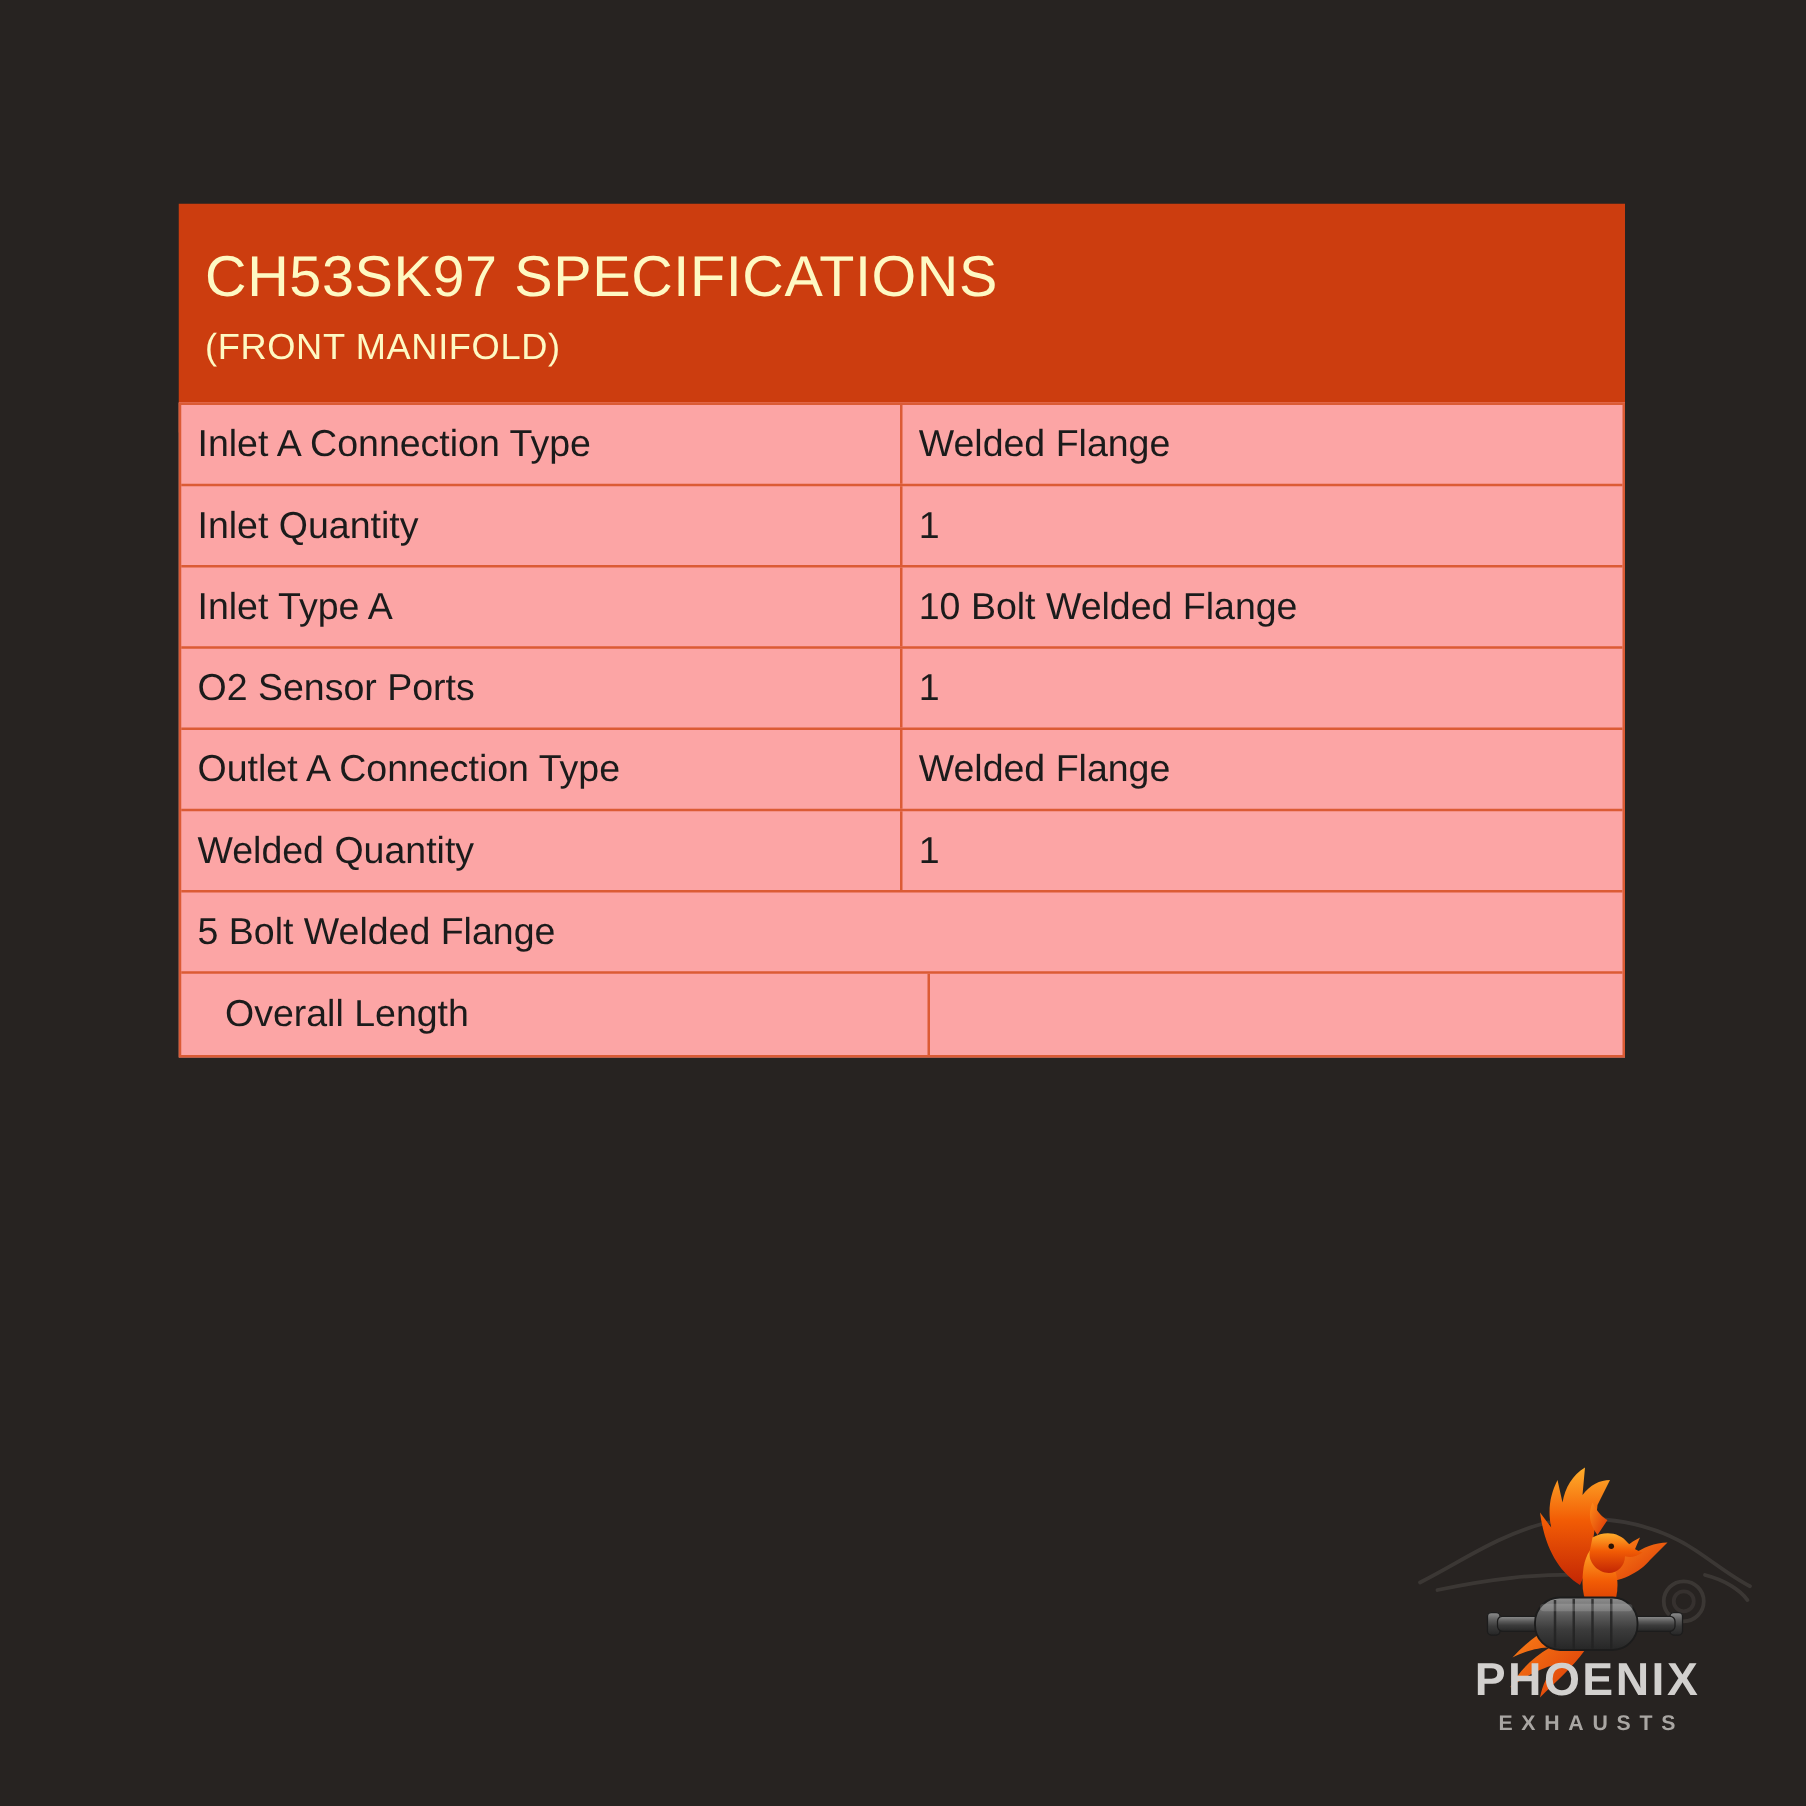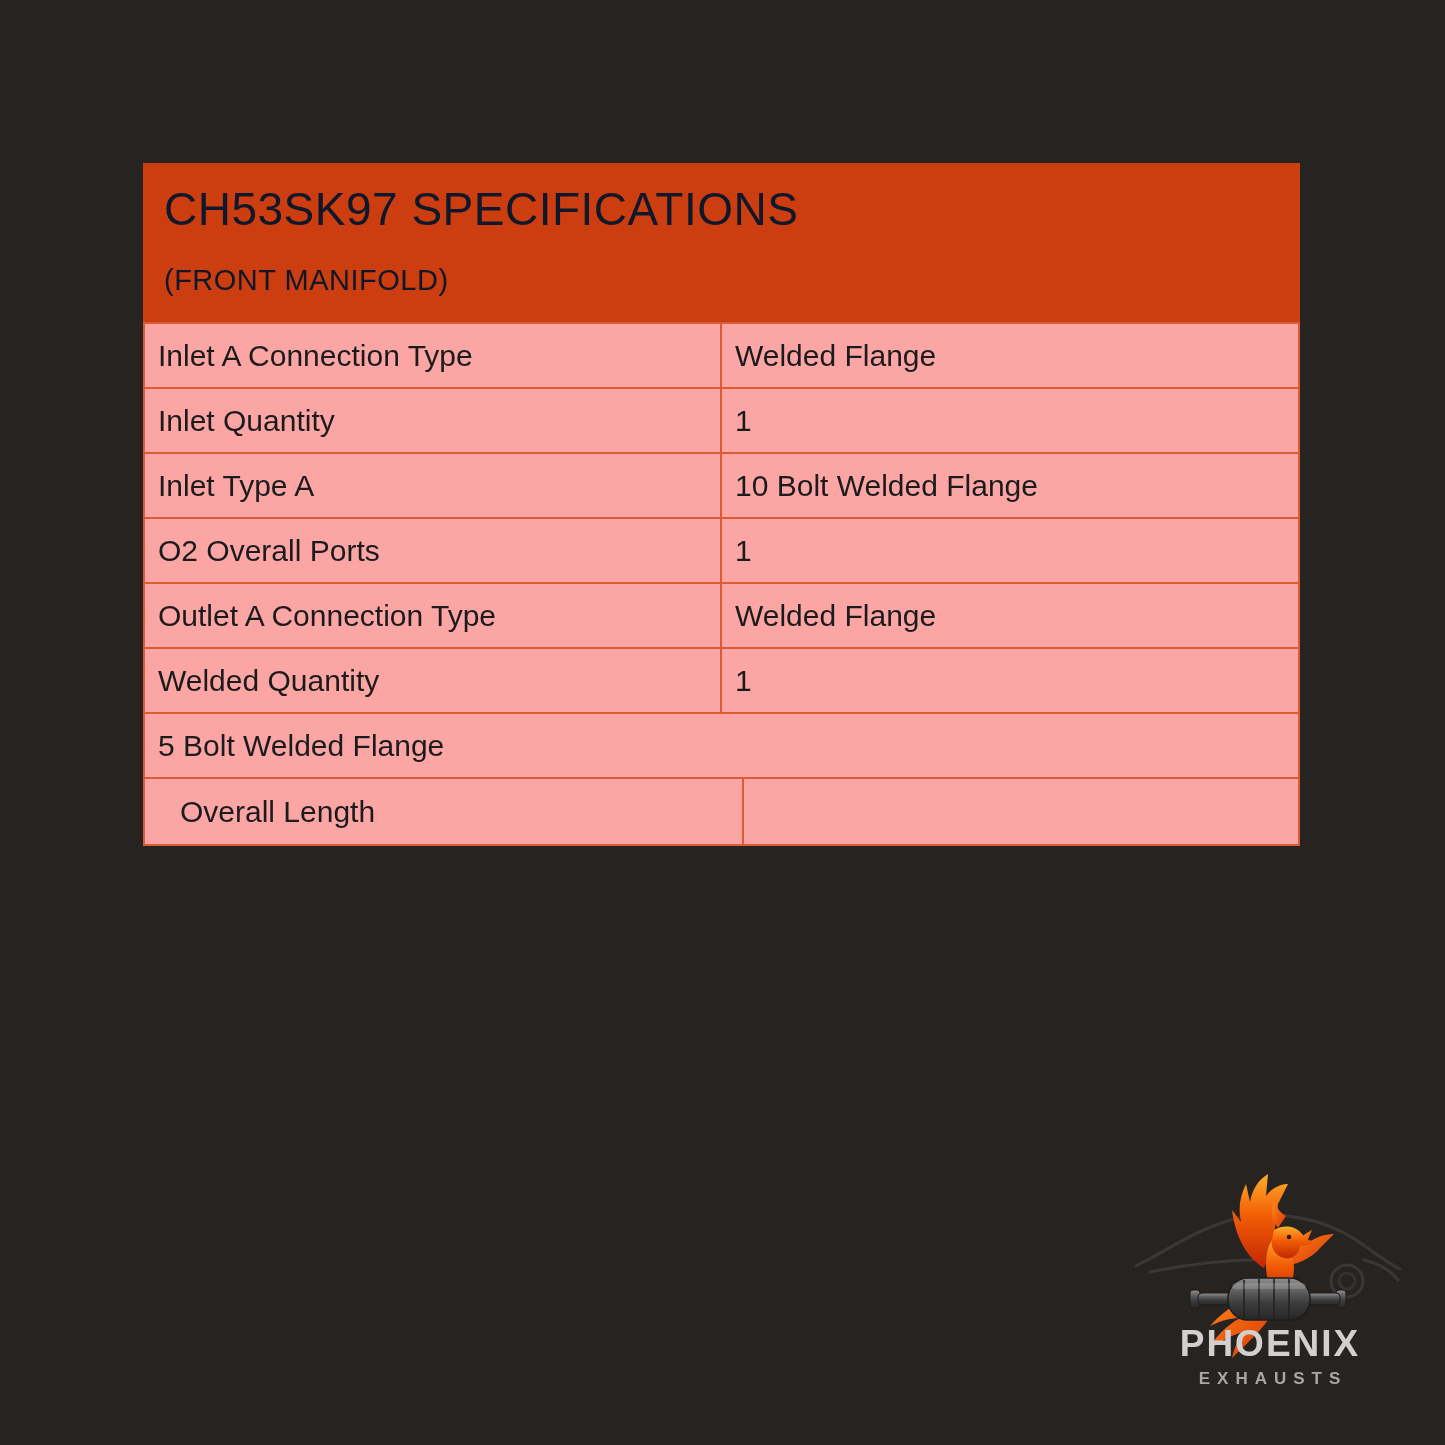--- a/index.html
+++ b/index.html
@@ -17,34 +17,34 @@
 
   
   .header-bar {
     position: absolute;
     left: 143px;
     top: 163px;
     width: 1157px;
     height: 183px;
     background: var(--accent, #CC3D0F);
     box-sizing: border-box;
-    padding: 20px 0 0 21px;
-    color: #0f172a;
+    padding: 32px 0 0 21px;
+    color: #fef9c3;
   }
   .header-title {
     font-size: 46px;
     font-weight: 400;
     letter-spacing: 0.5px;
     line-height: 1.15;
     white-space: nowrap;
   }
   .header-subtitle {
     font-size: 29px;
     font-weight: 400;
-    margin-top: 28px;
+    margin-top: 14px;
     letter-spacing: 0.5px;
     white-space: nowrap;
   }
 
   
   .spec-table {
     position: absolute;
     left: 143px;
     top: 322px;
     width: 1157px;
@@ -106,21 +106,21 @@
     </div>
     <div class="spec-row">
       <div class="spec-cell label">Inlet Quantity</div>
       <div class="spec-cell value">1</div>
     </div>
     <div class="spec-row">
       <div class="spec-cell label">Inlet Type A</div>
       <div class="spec-cell value">10 Bolt Welded Flange</div>
     </div>
     <div class="spec-row">
-      <div class="spec-cell label">O2 Overall Ports</div>
+      <div class="spec-cell label">O2 Sensor Ports</div>
       <div class="spec-cell value">1</div>
     </div>
     <div class="spec-row">
       <div class="spec-cell label">Outlet A Connection Type</div>
       <div class="spec-cell value">Welded Flange</div>
     </div>
     <div class="spec-row">
       <div class="spec-cell label">Welded Quantity</div>
       <div class="spec-cell value">1</div>
     </div>

